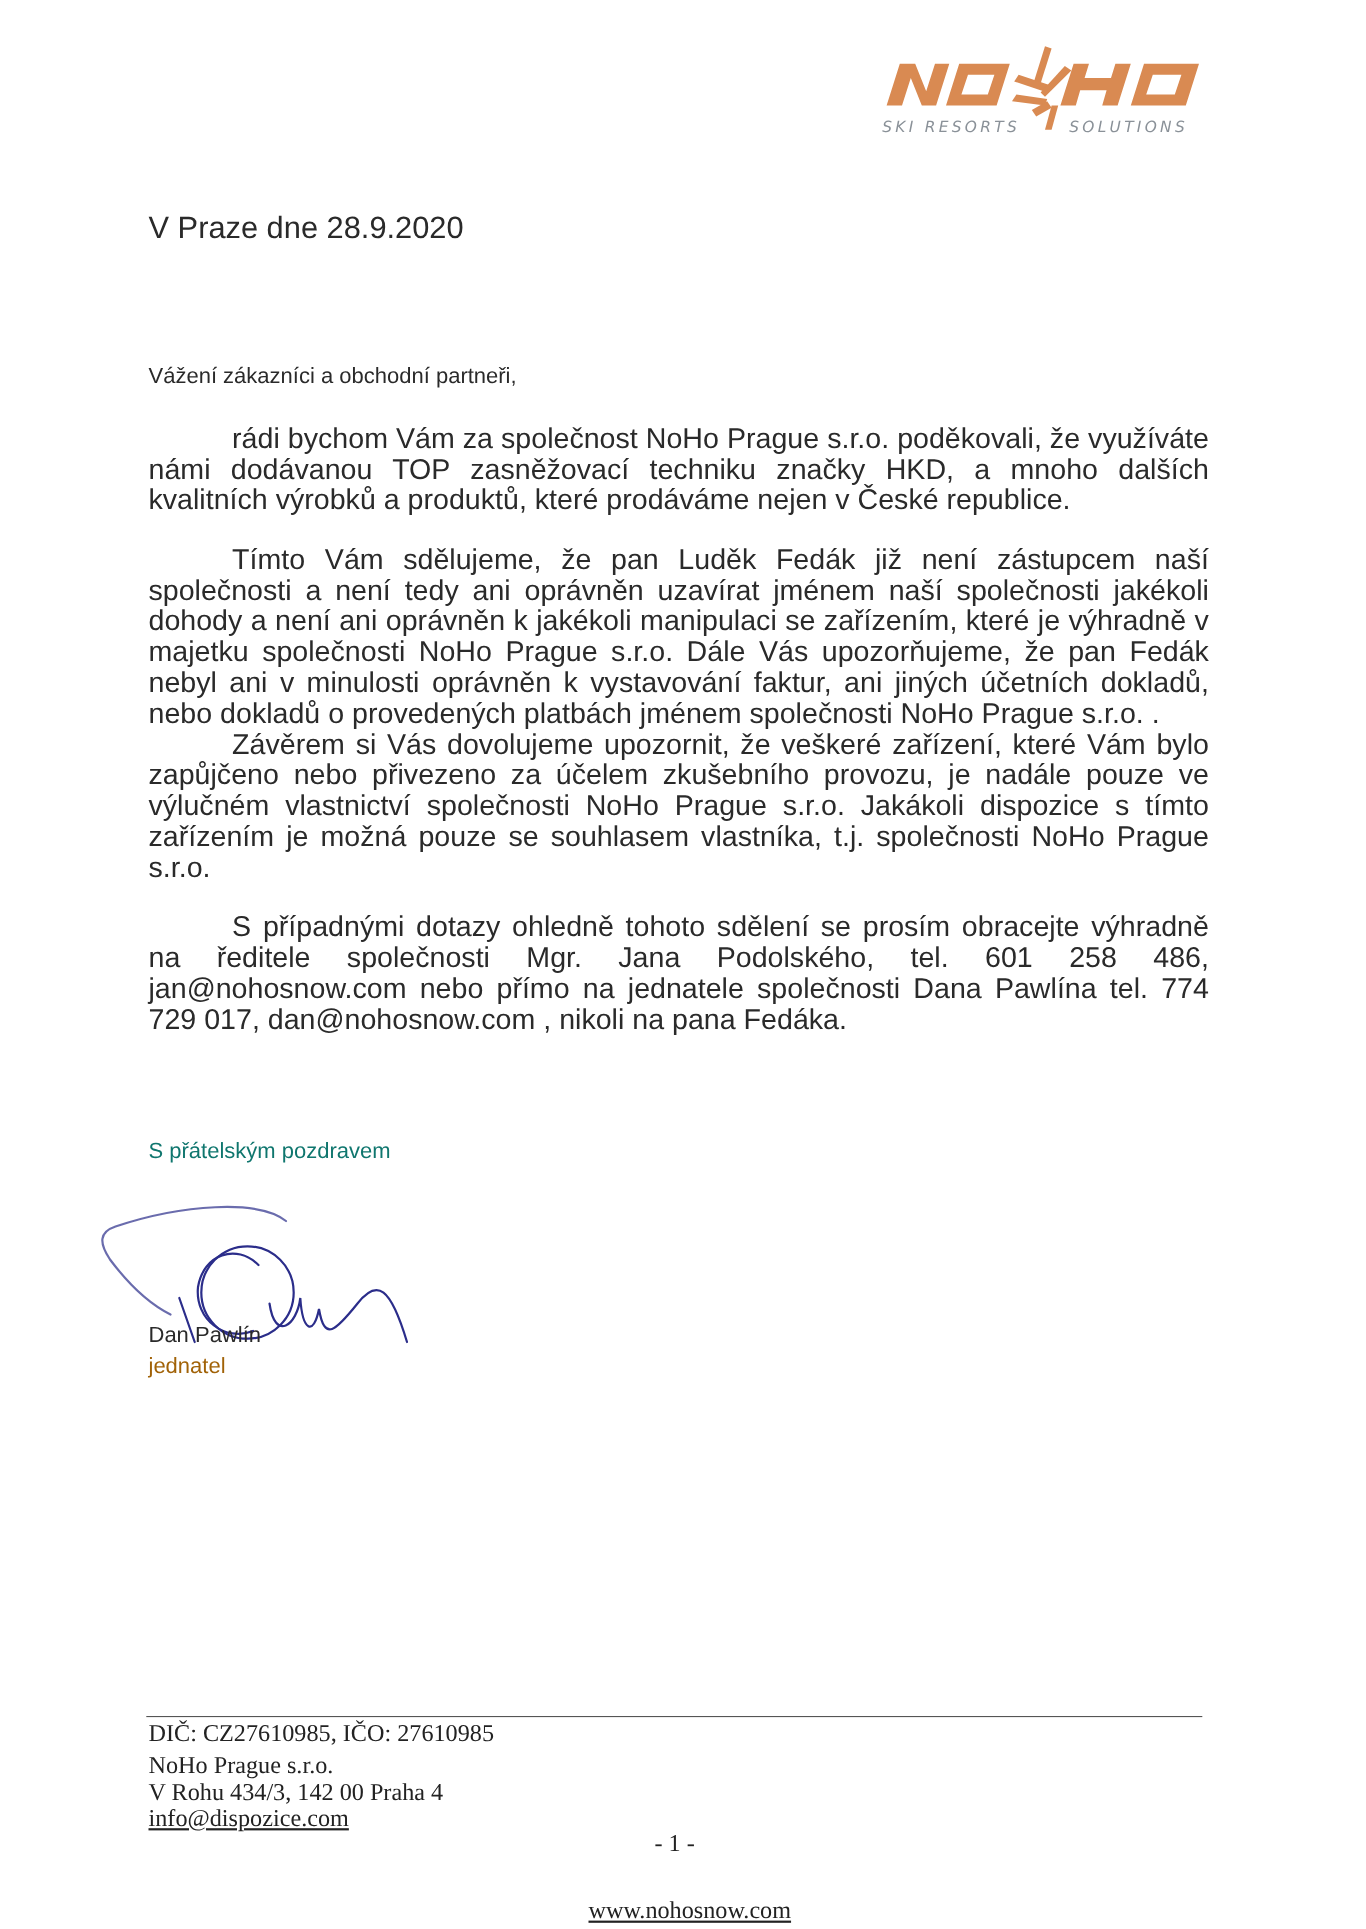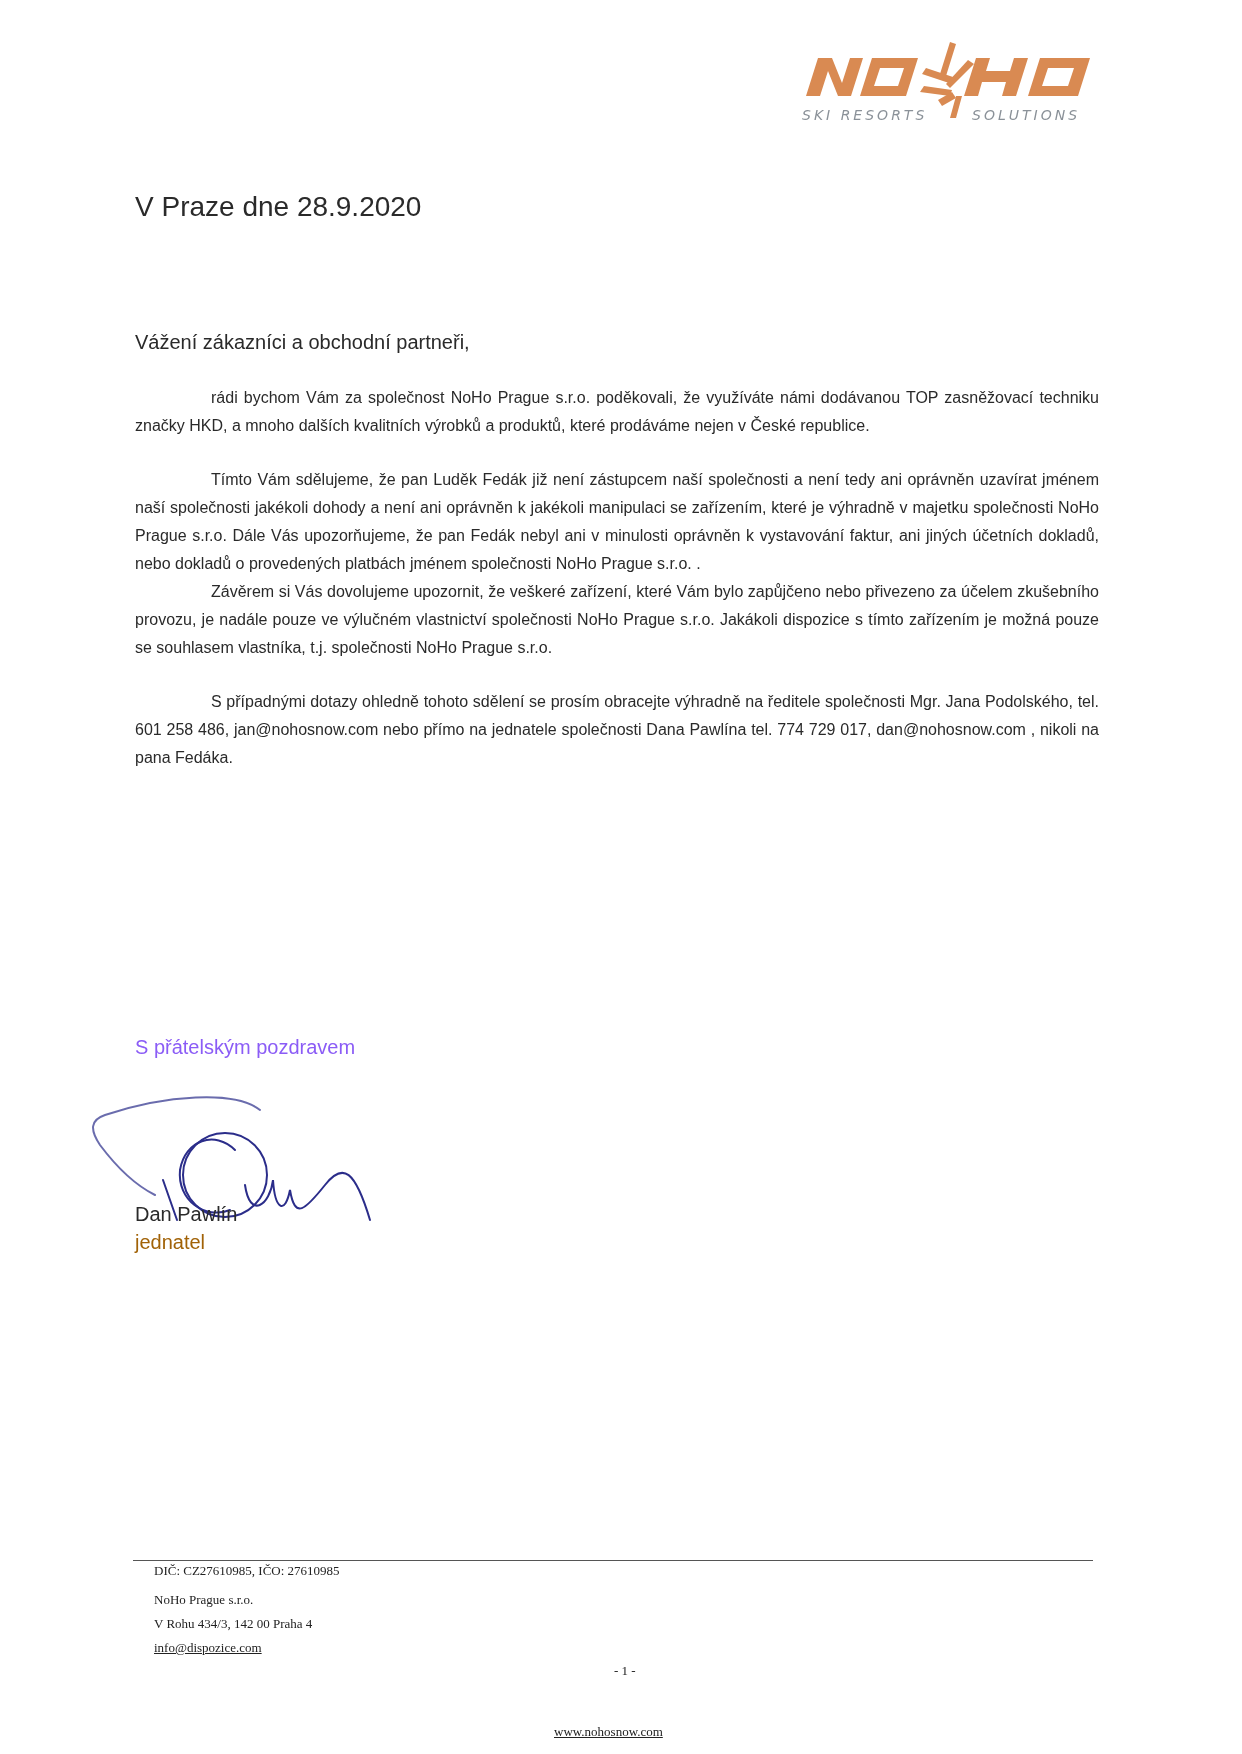--- a/index.html
+++ b/index.html
@@ -7,21 +7,21 @@
       width: 1242px; height: 1754px; position: relative; overflow: hidden;
       color: #2a2a2a;
       font-family: "DejaVu Sans", "Liberation Sans", sans-serif;
     }
     .logo {
       position: absolute; left: 800px; top: 38px; width: 305px; height: 95px;
     }
     .logo svg { width: 100%; height: 100%; }
     .body-text {
       font-family: "Liberation Sans", sans-serif;
-      font-size: 16px;
+      font-size: 26px;
       line-height: 28px;
       color: #2a2a2a;
     }
     .date {
       position: absolute; left: 135px; top: 191px;
       font-size: 28px; font-family: "Liberation Sans", sans-serif; color: #2a2a2a;
     }
     .greeting {
       position: absolute; left: 135px; top: 331px;
       font-size: 20px; font-family: "Liberation Sans", sans-serif; color: #2a2a2a;
@@ -29,42 +29,41 @@
     .paragraphs {
       position: absolute; left: 135px; top: 384px; width: 964px;
     }
     .para {
       margin: 0; text-align: justify; text-indent: 76px;
     }
     .gap-lg { margin-top: 26px; }
     .gap-sm { margin-top: 0; }
     .closing {
       position: absolute; left: 135px; top: 1036px;
-      font-size: 20px; font-family: "Liberation Sans", sans-serif; color: #8b5cf6;
+      font-size: 20px; font-family: "Liberation Sans", sans-serif; color: #0f766e;
     }
     .signature {
       position: absolute; left: 85px; top: 1070px; width: 350px; height: 160px;
     }
     .signature svg { width: 100%; height: 100%; }
     .signer-name {
       position: absolute; left: 135px; top: 1203px;
       font-size: 20px; font-family: "Liberation Sans", sans-serif; color: #2a2a2a; text-align: center;
     }
     .signer-role {
       position: absolute; left: 135px; top: 1231px;
       font-size: 20px; font-family: Liberation Sans, sans-serif; color: #a16207;
     }
     .footer-rule {
       position: absolute; left: 133px; top: 1560px; width: 960px; height: 0;
       border-top: 1.5px solid #555;
     }
     .footer {
-      font-family: "Liberation Serif", serif; font-size: 13px; color: #222;
+      font-family: "Liberation Serif", serif; font-size: 22px; color: #222;
       position: absolute;
-      margin-left: 19px;
     }
     .f-ids { left: 135px; top: 1563px; }
     .f-company { left: 135px; top: 1592px; }
     .f-address { left: 135px; top: 1616px; }
     .f-email { left: 135px; top: 1640px; text-decoration: underline; }
     .f-web { left: 535px; top: 1724px; text-decoration: underline; }
     .f-page { left: 595px; top: 1663px; }
   </style>
 </head>
 <body>

